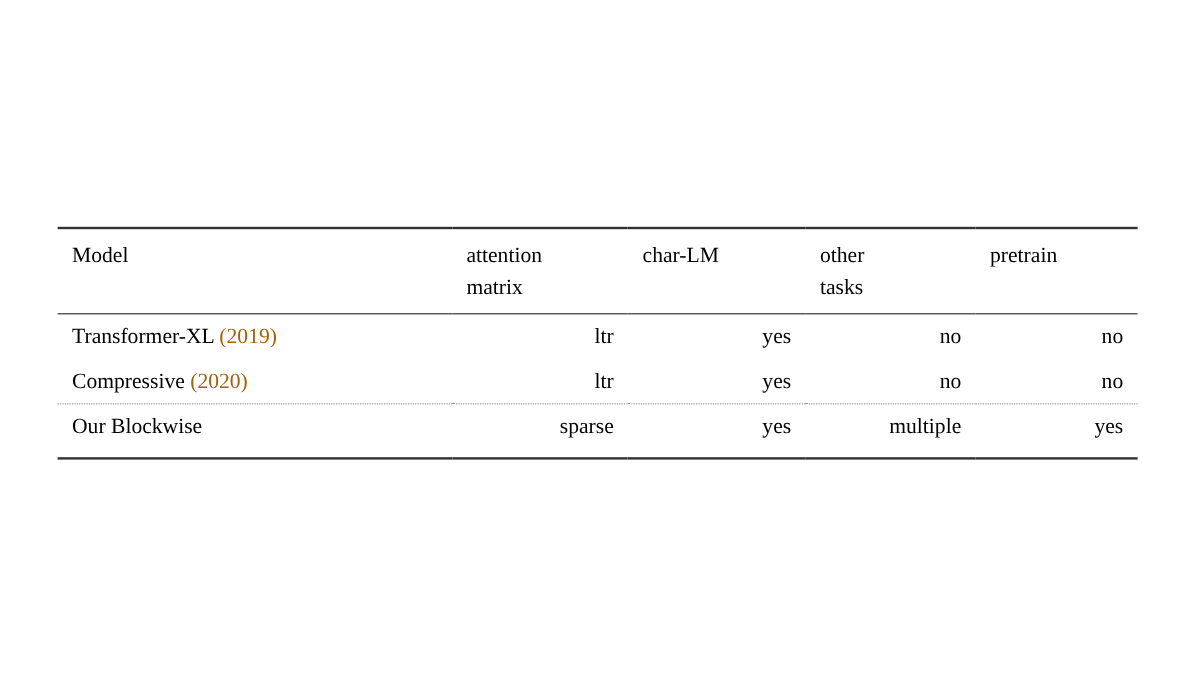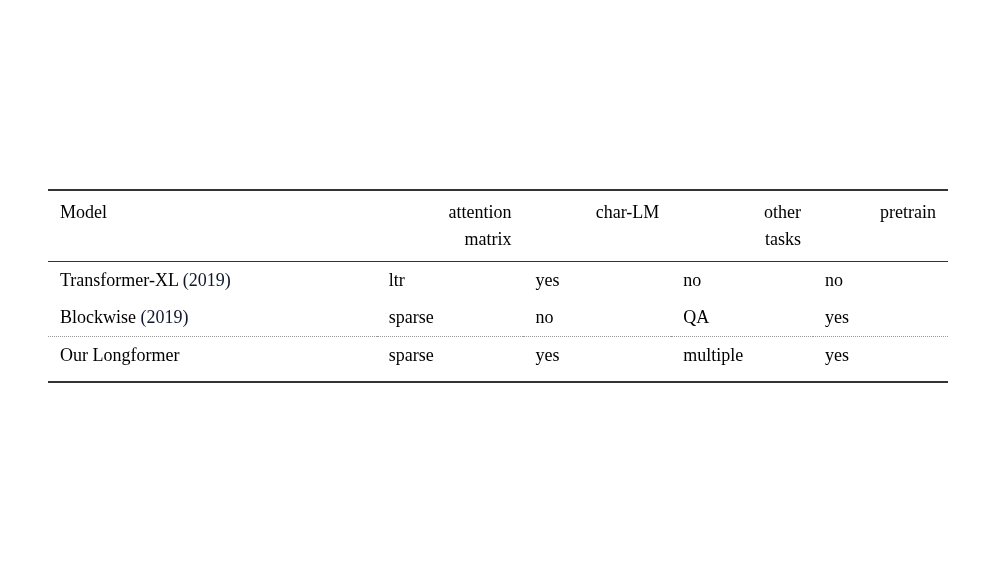--- a/index.html
+++ b/index.html
@@ -28,41 +28,41 @@
       border-collapse: collapse;
       font-size: 18px;
       line-height: 1.5;
       font-family: Liberation Serif, serif;
     }
 
     .header-row th {
       font-weight: normal;
       padding: 8px 12px;
       vertical-align: top;
-      text-align: right;
+      text-align: left;
       border-top: 2px solid #333;
       border-bottom: 1px solid #333;
     }
 
     .header-row th.model-col {
       text-align: left;
     }
 
     tbody tr td {
       padding: 5px 12px;
       vertical-align: middle;
-      text-align: left;
+      text-align: right;
     }
 
     tbody tr td.model-col {
       text-align: left;
     }
 
     .year {
-      color: #0f172a;
+      color: #a16207;
     }
   </style>
 </head>
 <body>
 
 <div class="table-container">
   <table>
     <thead>
       <tr class="header-row">
         <th class="model-col">Model</th>
@@ -74,28 +74,28 @@
     </thead>
     <tbody id="table-body">
     <tr>
           <td class="model-col">Transformer-XL <span class="year">(2019)</span></td>
           <td>ltr</td>
           <td>yes</td>
           <td>no</td>
           <td>no</td>
         </tr>
         <tr>
-          <td class="model-col">Blockwise <span class="year">(2019)</span></td>
-          <td>sparse</td>
+          <td class="model-col">Compressive <span class="year">(2020)</span></td>
+          <td>ltr</td>
+          <td>yes</td>
           <td>no</td>
-          <td>QA</td>
-          <td>yes</td>
+          <td>no</td>
         </tr>
         <tr style="border-top: 1px dotted rgb(153, 153, 153);">
-          <td class="model-col" style="border-top: 1px dotted rgb(153, 153, 153); border-bottom: 2px solid rgb(51, 51, 51); padding-bottom: 12px;">Our Longformer</td>
+          <td class="model-col" style="border-top: 1px dotted rgb(153, 153, 153); border-bottom: 2px solid rgb(51, 51, 51); padding-bottom: 12px;">Our Blockwise</td>
           <td style="border-top: 1px dotted rgb(153, 153, 153); border-bottom: 2px solid rgb(51, 51, 51); padding-bottom: 12px;">sparse</td>
           <td style="border-top: 1px dotted rgb(153, 153, 153); border-bottom: 2px solid rgb(51, 51, 51); padding-bottom: 12px;">yes</td>
           <td style="border-top: 1px dotted rgb(153, 153, 153); border-bottom: 2px solid rgb(51, 51, 51); padding-bottom: 12px;">multiple</td>
           <td style="border-top: 1px dotted rgb(153, 153, 153); border-bottom: 2px solid rgb(51, 51, 51); padding-bottom: 12px;">yes</td>
         </tr>
       </tbody>
   </table>
 </div>
 
 </body></html>

